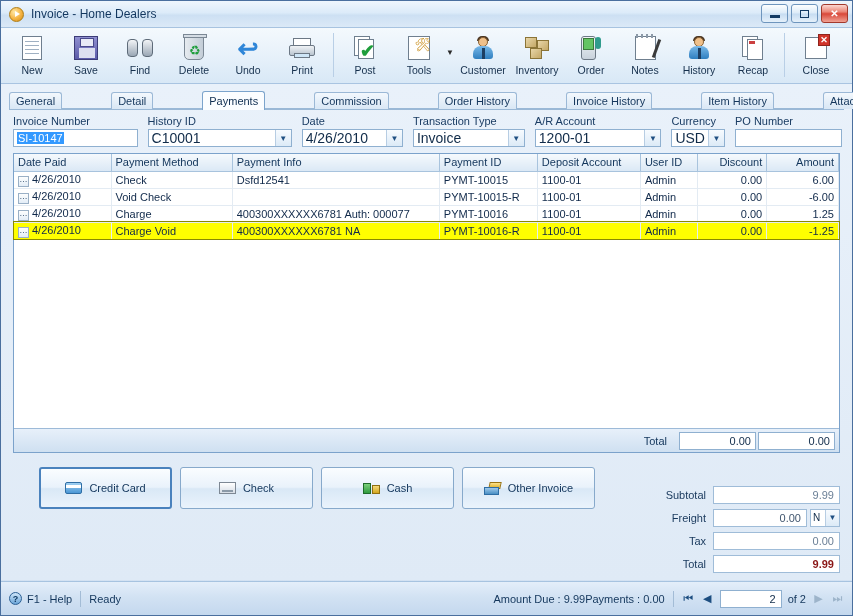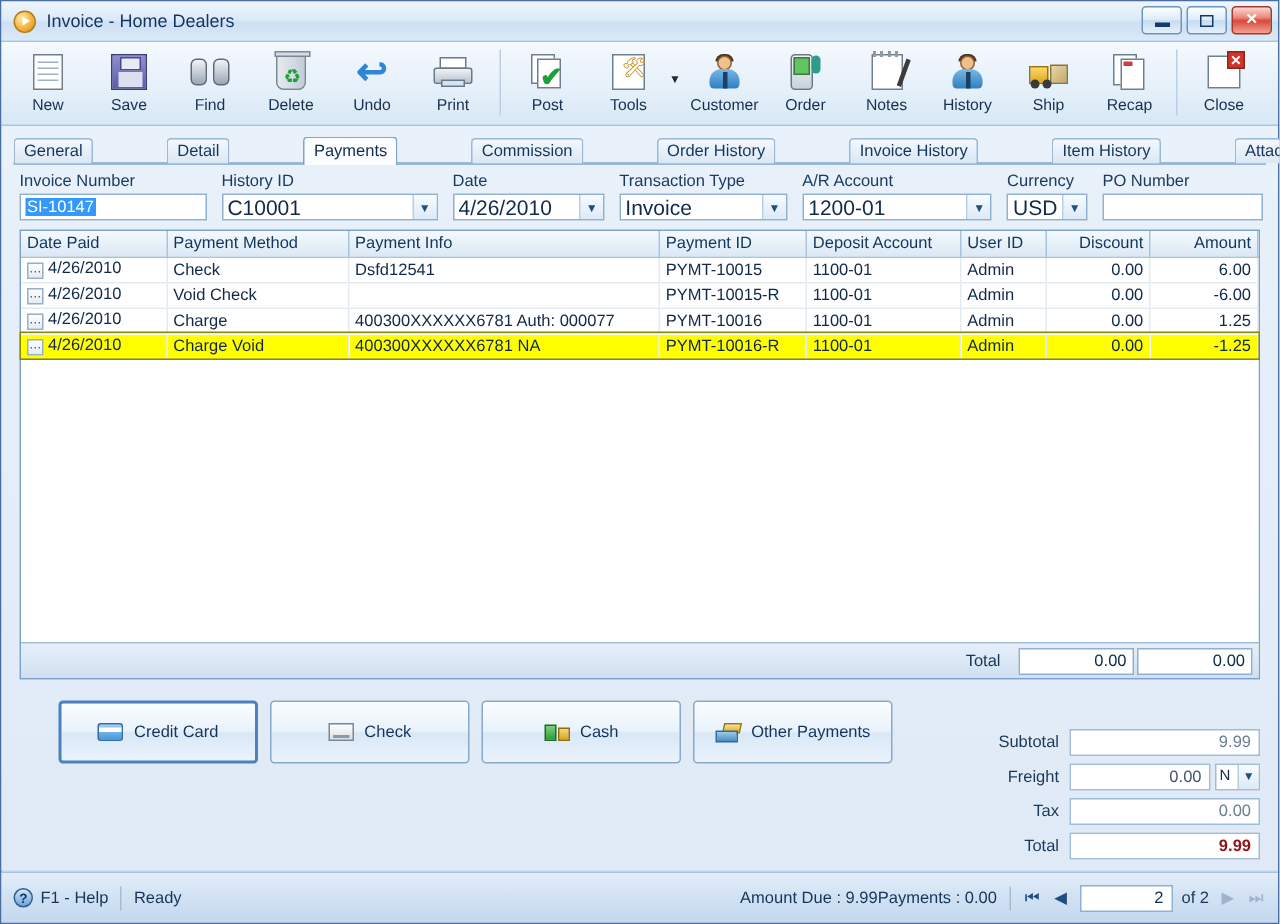--- a/index.html
+++ b/index.html
@@ -373,20 +373,30 @@
         <div class="person">
             <div class="hair"></div>
             <div class="head"></div>
             <div class="body"></div>
             <div class="tie"></div>
           </div>
       </div>
       <div class="lbl">Customer</div>
     </div>
 
+    <div class="tb">
+      <div class="ic">
+          <div class="boxes">
+            <b></b>
+            <b></b>
+            <b></b>
+          </div>
+        </div>
+      <div class="lbl">Inventory</div>
+    </div>
 
     <div class="tb">
       <div class="ic">
         <div class="order">
             <div class="scr"></div>
             <div class="scn"></div>
             <div class="ph"></div>
           </div>
       </div>
       <div class="lbl">Order</div>
@@ -408,31 +418,20 @@
         <div class="person">
             <div class="hair"></div>
             <div class="head"></div>
             <div class="body"></div>
             <div class="tie"></div>
           </div>
       </div>
       <div class="lbl">History</div>
     </div>
 
-    <div class="tb">
-      <div class="ic">
-        <div class="truck">
-            <div class="cab"></div>
-            <div class="bx"></div>
-            <div class="w1"></div>
-            <div class="w2"></div>
-          </div>
-      </div>
-      <div class="lbl">Ship</div>
-    </div>
 
     <div class="tb">
       <div class="ic">
         <div class="recap">
             <div class="r1"></div>
             <div class="r2"></div>
             <div class="bar"></div>
           </div>
       </div>
       <div class="lbl">Recap</div>
@@ -613,21 +612,21 @@
             <span class="b1"></span>
             <span class="b2"></span>
           </span>
         <span>Cash</span>
       </div>
       <div class="paybtn">
         <span class="ic-oth">
             <span class="b"></span>
             <span class="a"></span>
           </span>
-        <span>Other Payments</span>
+        <span>Other Invoice</span>
       </div>
     </div>
 
     <div class="totals">
       <div class="trow">
         <div class="lab">Subtotal</div>
         <div class="tinput ro">9.99</div>
       </div>
       <div class="trow">
         <div class="lab">Freight</div>

